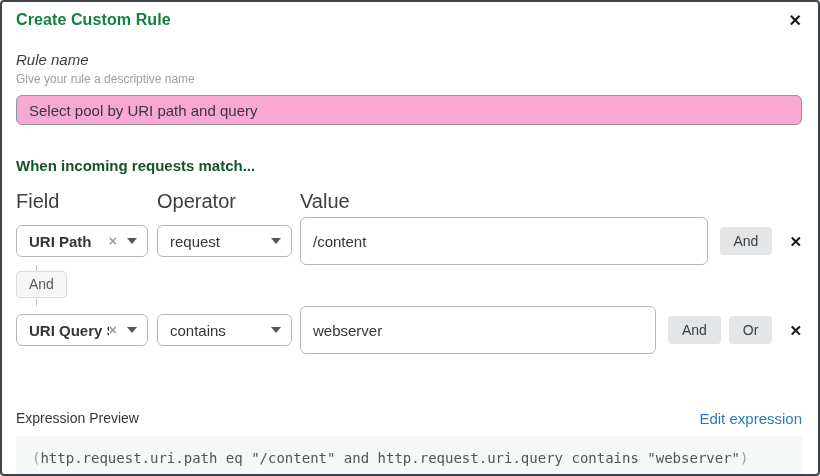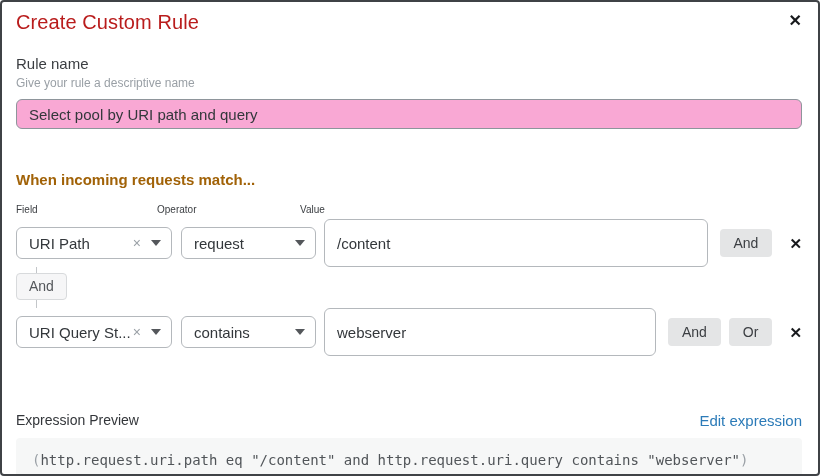--- a/index.html
+++ b/index.html
@@ -19,41 +19,42 @@
     padding: 0 16px 0 14px;
   }
   
   .title-row {
     display: flex;
     justify-content: space-between;
     align-items: flex-start;
     padding-top: 9px;
   }
   .dialog-title {
-    font-size: 20px;
-    font-weight: normal;
-    color: #b91c1c;
+    font-size: 16px;
+    font-weight: bold;
+    color: #15803d;
     letter-spacing: 0.1px;
   }
   .close-btn {
     background: none;
     border: none;
     cursor: pointer;
     font-size: 16px;
     font-weight: bold;
     color: #17191c;
     line-height: 18px;
     padding: 0;
     margin-top: 1px;
   }
   
   .field-label {
     margin-top: 21px;
     font-size: 15px;
     color: #3b3e42;
+    font-style: italic;
   }
   .helper-text {
     margin-top: 4px;
     font-size: 12px;
     color: #9aa0a6;
   }
   .text-input {
     display: block;
     width: 100%;
     height: 30px;
@@ -62,29 +63,29 @@
     border-radius: 6px;
     padding: 0 12px;
     font-size: 15px;
     font-family: "Liberation Sans", sans-serif;
     color: #33373b;
     background: #f9a8d4;
     outline: none;
   }
   
   .section-heading {
-    margin-top: 42px;
-    font-size: 15px;
-    font-weight: bold;
-    color: #a16207;
+    margin-top: 32px;
+    font-size: 15px;
+    font-weight: bold;
+    color: #14532d;
   }
   .col-labels {
     display: flex;
     margin-top: 16px;
-    font-size: 10px;
+    font-size: 20px;
     color: #3b3e42;
   }
   .col-labels .c1 { width: 141px; }
   .col-labels .c2 { width: 143px; }
   .col-labels .c3 { flex: 1; }
   .cond-row {
     display: flex;
     align-items: center;
     margin-top: 4px;
   }
@@ -93,21 +94,21 @@
     border: 1px solid #b4b8bc;
     border-radius: 6px;
     background: #fff;
     display: flex;
     align-items: center;
     padding: 0 10px 0 12px;
     cursor: pointer;
     font-size: 15px;
     color: #33373b;
   }
-  .select-field { width: 156px; margin-right: 9px; }
+  .select-field { width: 132px; margin-right: 9px; font-weight: bold; }
   .select-op { width: 135px; margin-right: 8px; }
   .select-box .sel-text { flex: 1; white-space: nowrap; overflow: hidden; }
   .clear-x {
     font-size: 14px;
     color: #9aa0a6;
     margin-right: 10px;
     line-height: 1;
   }
   .caret {
     width: 0; height: 0;

